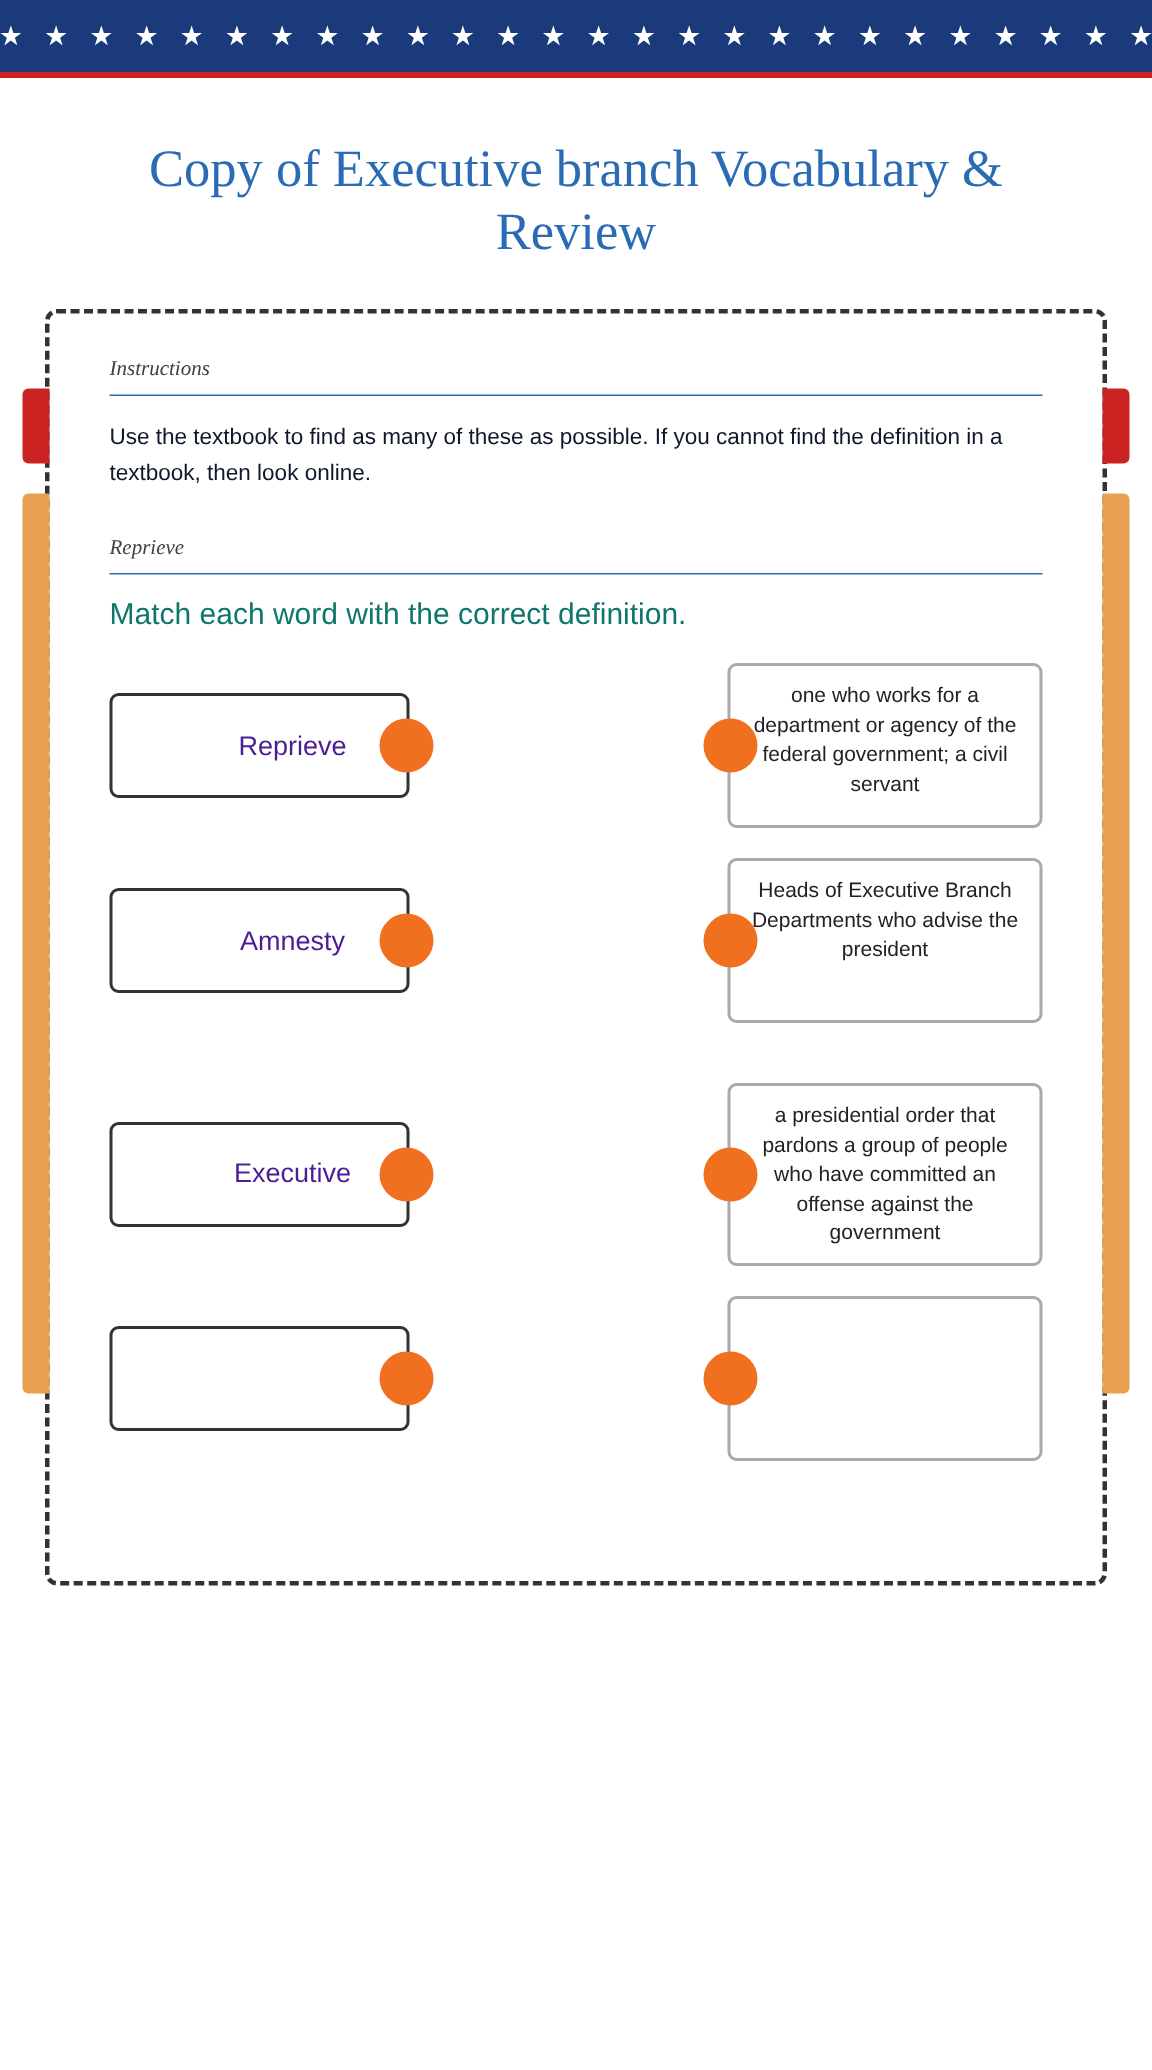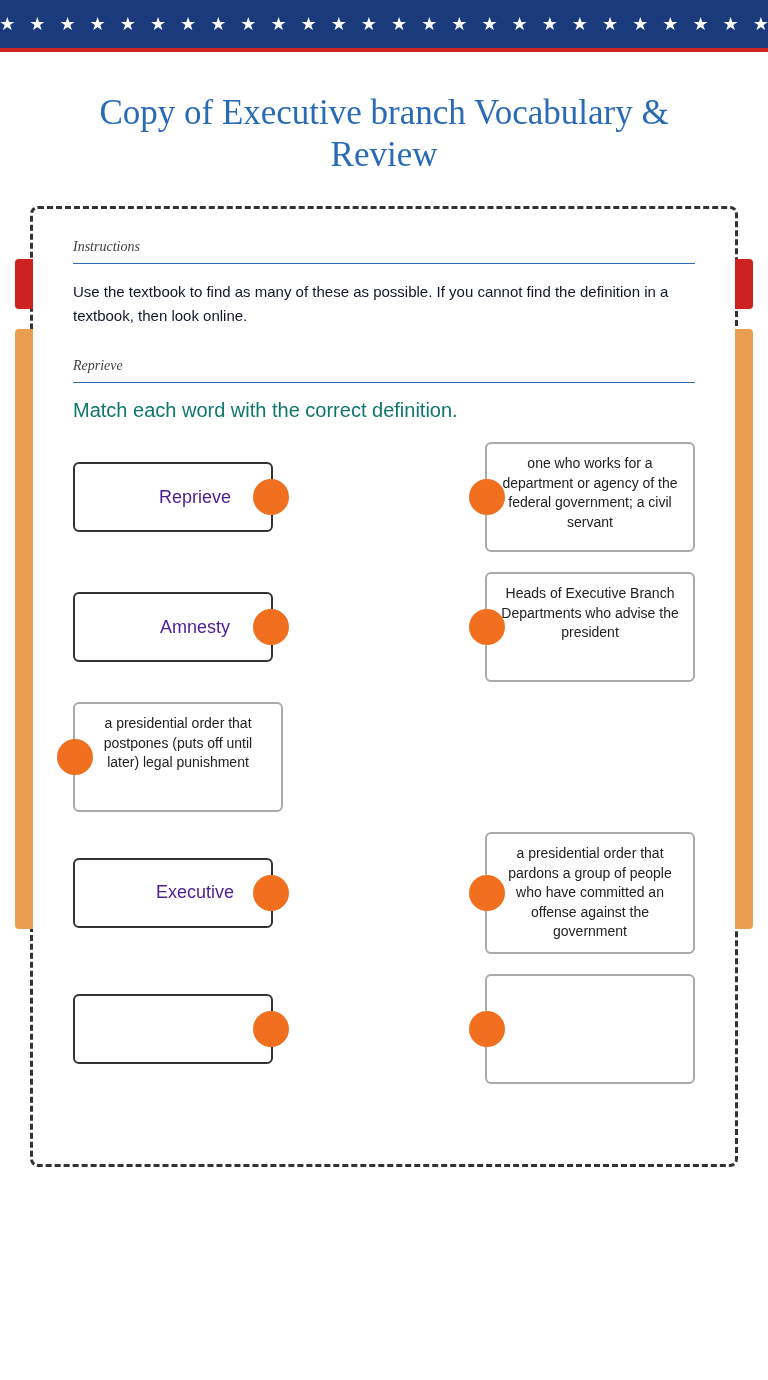--- a/index.html
+++ b/index.html
@@ -286,24 +286,20 @@
           <span>Amnesty</span>
           <div class="word-dot"></div>
         </div>
         <div class="def-box">
           <div class="def-dot"></div>
           <span>Heads of Executive Branch Departments who advise the president</span>
         </div>
       </div>
 
       <div class="match-row">
-        <div class="def-box">
-          <div class="def-dot"></div>
-          <span>a presidential order that postpones (puts off until later) legal punishment</span>
-        </div>
       </div>
 
       <div class="match-row">
         <div class="word-box">
           <span>Executive</span>
           <div class="word-dot"></div>
         </div>
         <div class="def-box">
           <div class="def-dot"></div>
           <span>a presidential order that pardons a group of people who have committed an offense against the government</span>

